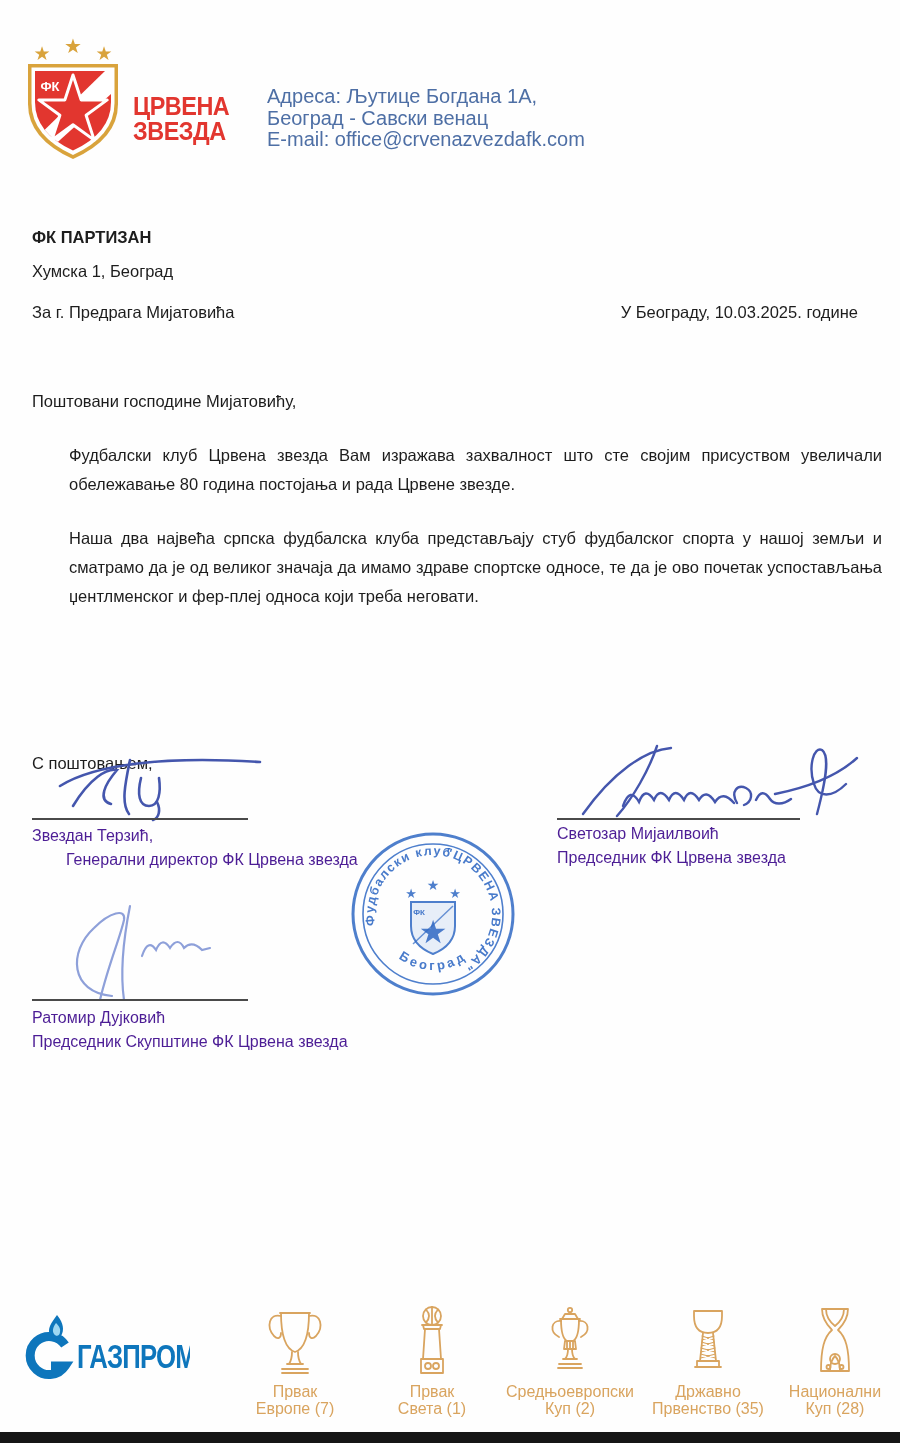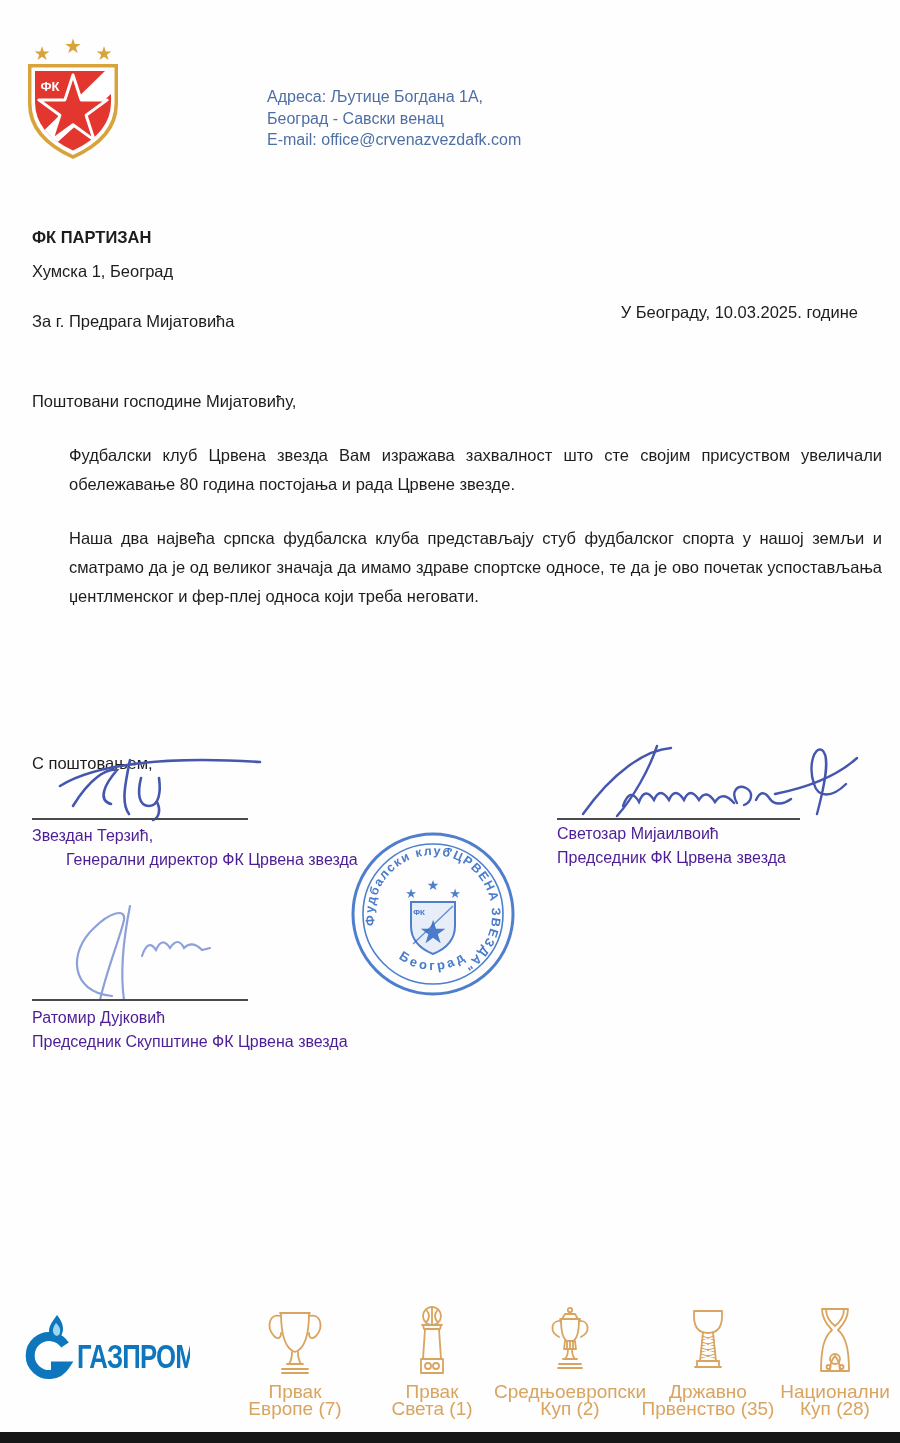--- a/index.html
+++ b/index.html
@@ -8,35 +8,35 @@
   .page {
     position: relative; width: 900px; height: 1443px;
     background: #fefefe; overflow: hidden; margin: 0 auto;
   }
   .abs { position: absolute; }
 
   
   .club-name { font-weight: 800; font-size: 26px; line-height: 25px;
     color: #e2362f; letter-spacing: -0.5px; transform: scaleX(.9);
     transform-origin: left top; }
-  .hdr-block { font-size: 16px; line-height: 21.5px; color: #4e6fa5; }
+  .hdr-block { font-size: 20px; line-height: 21.5px; color: #4e6fa5; }
 
   
   .ltr { font-size: 16.5px; color: #1d1d1d; }
   .bold { font-weight: bold; }
   .para { width: 813px; text-align: justify; line-height: 29px; margin-left: 37px; }
 
   .sigline { border-top: 2px solid #4a4a4a; }
   .sig-name { font-size: 16px; color: #4c1d95; line-height: 24px; }
 
   
   .trophy-block { width: 150px; display: flex; flex-direction: column;
     align-items: center; }
   .trophy-icon { height: 74px; display:flex; align-items: flex-end; }
-  .trophy-label { margin-top: 6px; font-size: 19px; line-height: 17px;
+  .trophy-label { margin-top: 6px; font-size: 16px; line-height: 17px;
     color: #d9a45f; text-align: center; }
   .bottom-bar { position:absolute; left:0; width: 900px; background:#161616; }
 </style>
 </head>
 <body>
 
 <div class="page">
 
   <svg class="abs" style="left:25px; top:38px;" width="96" height="124" viewBox="0 0 96 124">
     <text x="17" y="22" font-size="19" text-anchor="middle" fill="#d9a33c" font-family="DejaVu Sans">★</text>
@@ -48,31 +48,35 @@
       <clipPath id="redShieldClip">
         <path d="M 7,7 H 83 V 38 Q 83,69 45,86.5 Q 7,69 7,38 Z"></path>
       </clipPath>
       <path d="M 7,7 H 83 V 38 Q 83,69 45,86.5 Q 7,69 7,38 Z" fill="#e2362f"></path>
       <path d="M 0,82 L 78,6 L 92,6 L 92,22 L 12,94 Z" fill="#ffffff" clip-path="url(#redShieldClip)"></path>
       <path d="M45,11 L53.1,35.9 L79.2,35.9 L58.1,51.2 L66.2,76.1 L45,60.75 L23.8,76.1 L31.9,51.2 L10.8,35.9 L36.9,35.9 Z" fill="#e2362f" stroke="#ffffff" stroke-width="3" stroke-linejoin="round"></path>
       <text x="22" y="27" font-size="13" font-weight="bold" fill="#ffffff" text-anchor="middle">ФК</text>
     </g>
   </svg>
 
+  <div class="abs" style="left:133px; top:94px;">
+    <div class="club-name">ЦРВЕНА</div>
+    <div class="club-name">ЗВЕЗДА</div>
+  </div>
 
   <div class="abs hdr-block" style="left:267px; top:86px;">
     <div>Адреса: Љутице Богдана 1А,</div>
     <div>Београд - Савски венац</div>
     <div>E-mail: office@crvenazvezdafk.com</div>
   </div>
 
 
   <div class="abs ltr bold" style="left:32px; top:228px;">ФК ПАРТИЗАН</div>
   <div class="abs ltr" style="left:32px; top:262px;">Хумска 1, Београд</div>
-  <div class="abs ltr" style="left:32px; top:312px;">За г. Предрага Мијатовића</div>
+  <div class="abs ltr" style="left:32px; top:303px;">За г. Предрага Мијатовића</div>
   <div class="abs ltr" style="right:42px; top:303px;">У Београду, 10.03.2025. године</div>
 
   <div class="abs ltr" style="left:32px; top:392px;">Поштовани господине Мијатовићу,</div>
   <div class="abs ltr para" style="left:32px; top:441px;">Фудбалски клуб Црвена звезда Вам изражава захвалност што сте својим присуством увеличали обележавање 80 година постојања и рада Црвене звезде.</div>
   <div class="abs ltr para" style="left:32px; top:524px;">Наша два највећа српска фудбалска клуба представљају стуб фудбалског спорта у нашој земљи и сматрамо да је од великог значаја да имамо здраве спортске односе, те да је ово почетак успостављања џентлменског и фер-плеј односа који треба неговати.</div>
   <div class="abs ltr" style="left:32px; top:706px;margin-top:48px;">С поштовањем,</div>
 
   <svg class="abs" style="left:45px; top:742px;" width="230" height="80" viewBox="0 0 230 80">
     <g fill="none" stroke="#4456ad" stroke-width="2.6" stroke-linecap="round">
       <path d="M 15,44 C 50,22 120,14 215,20"></path>

